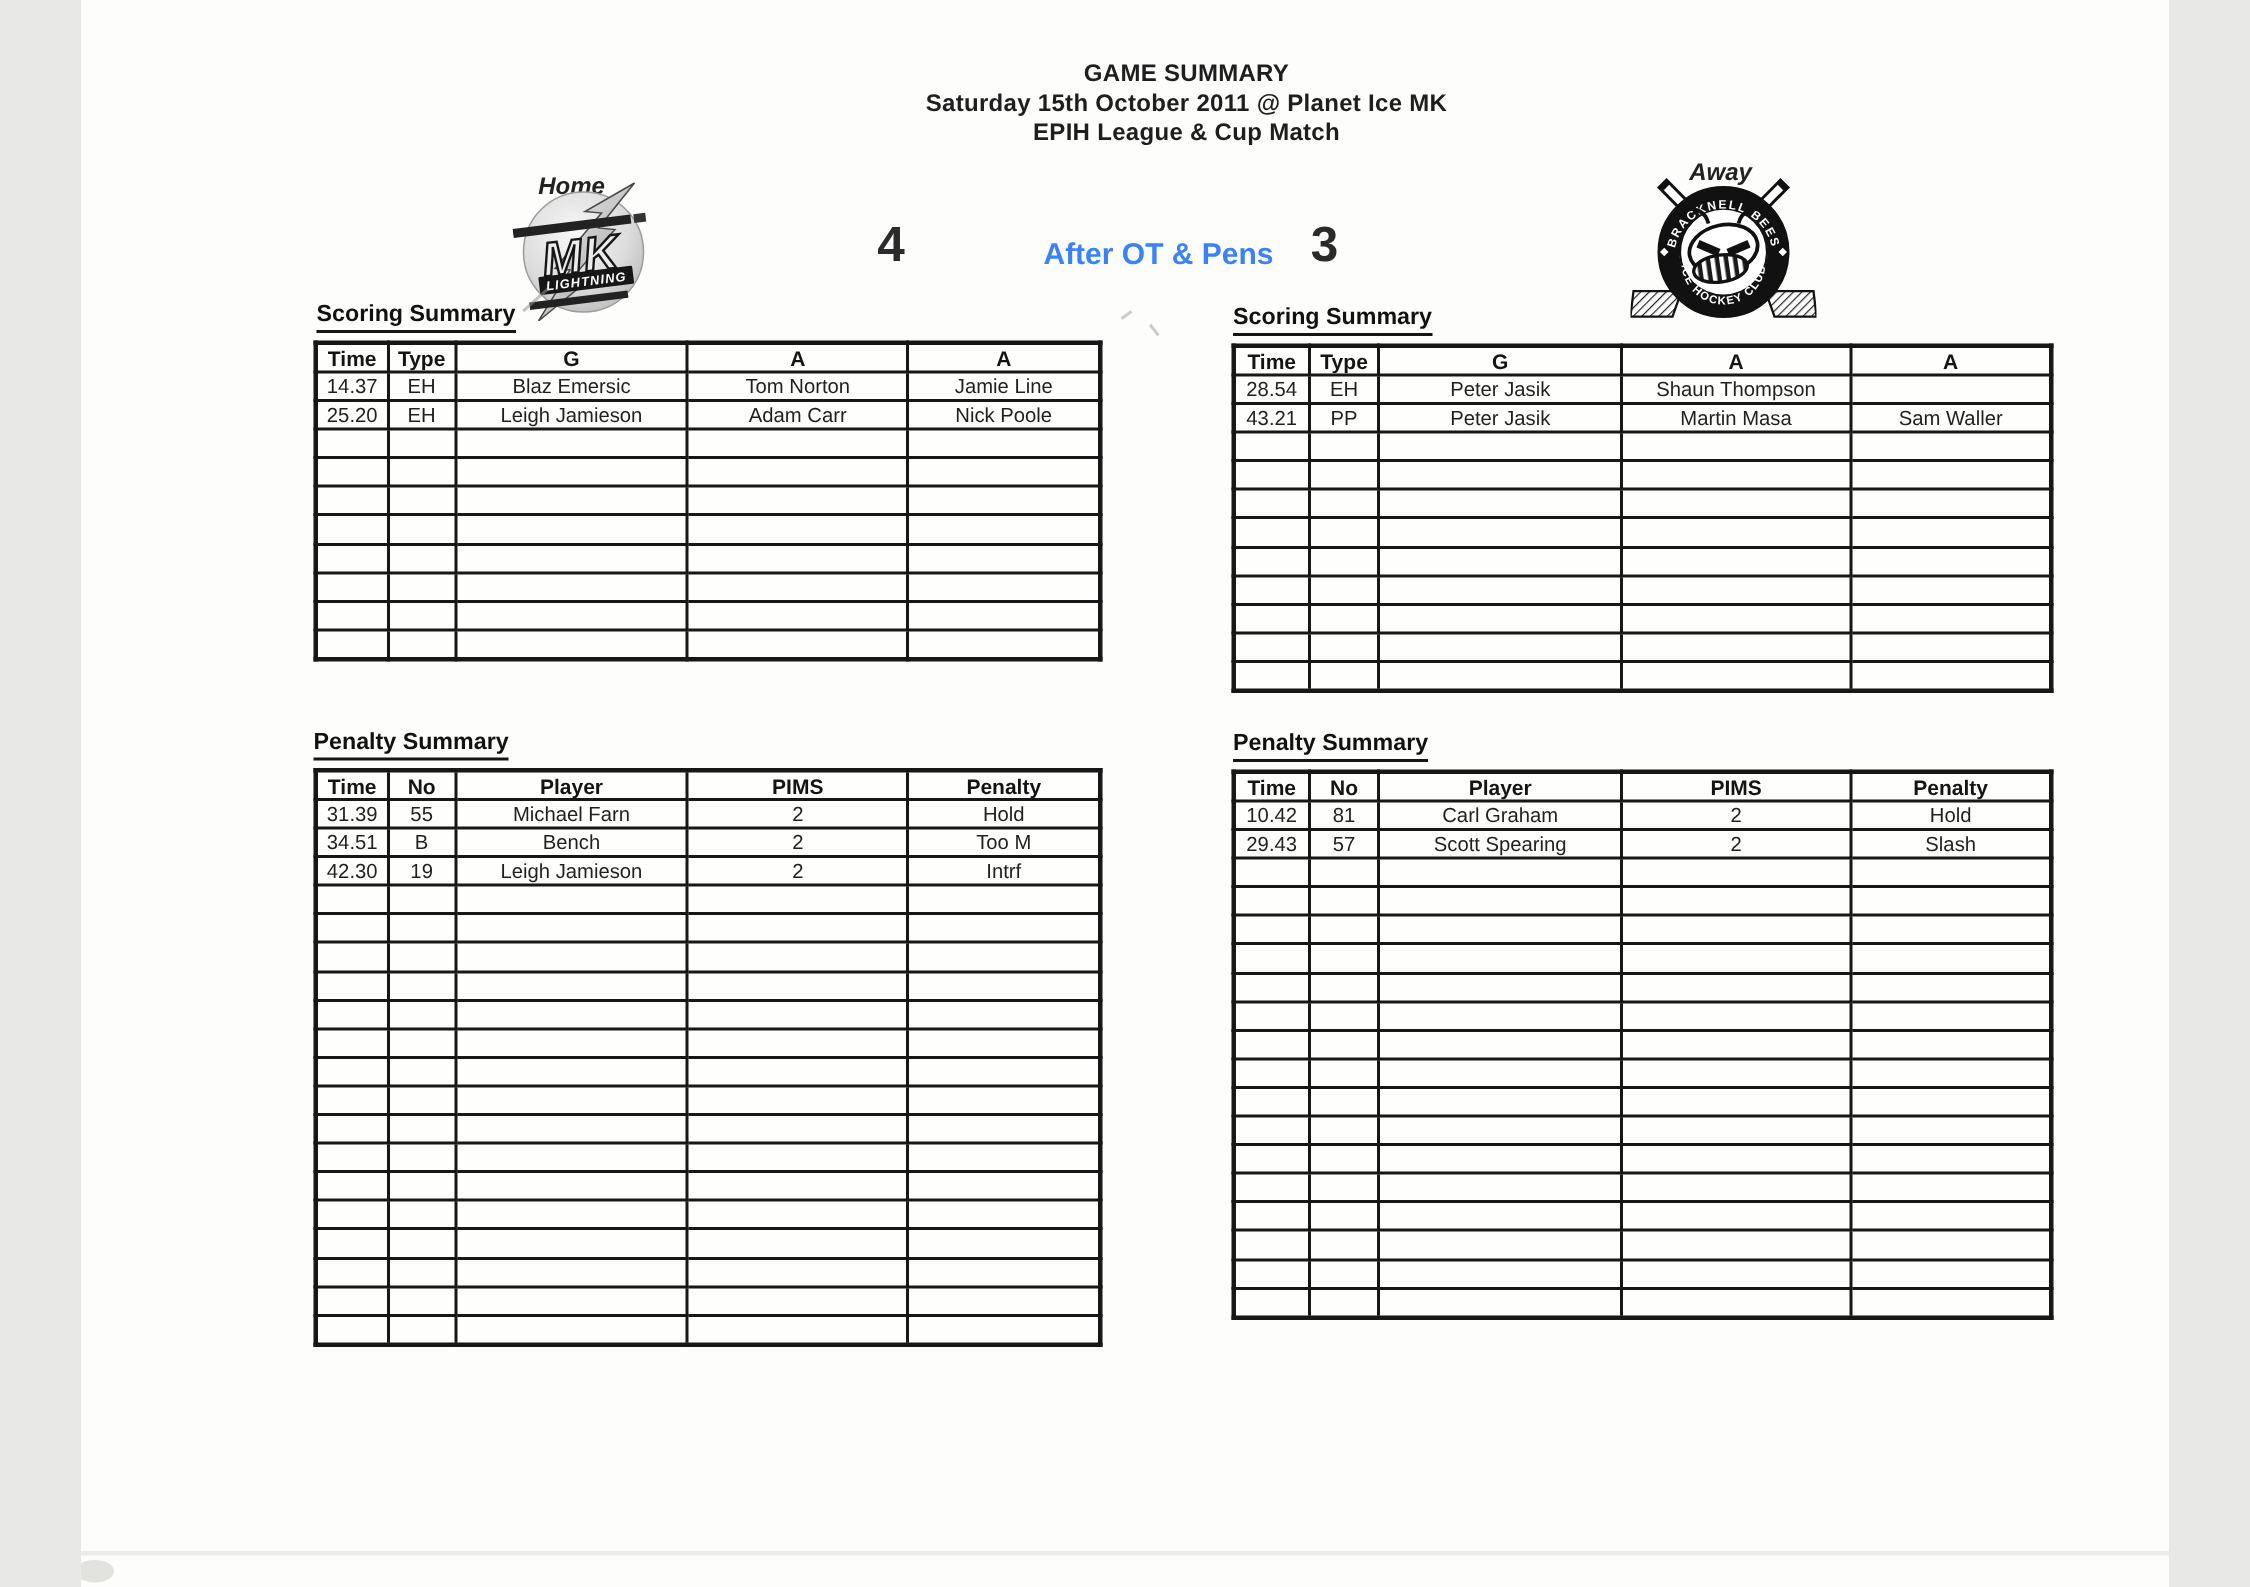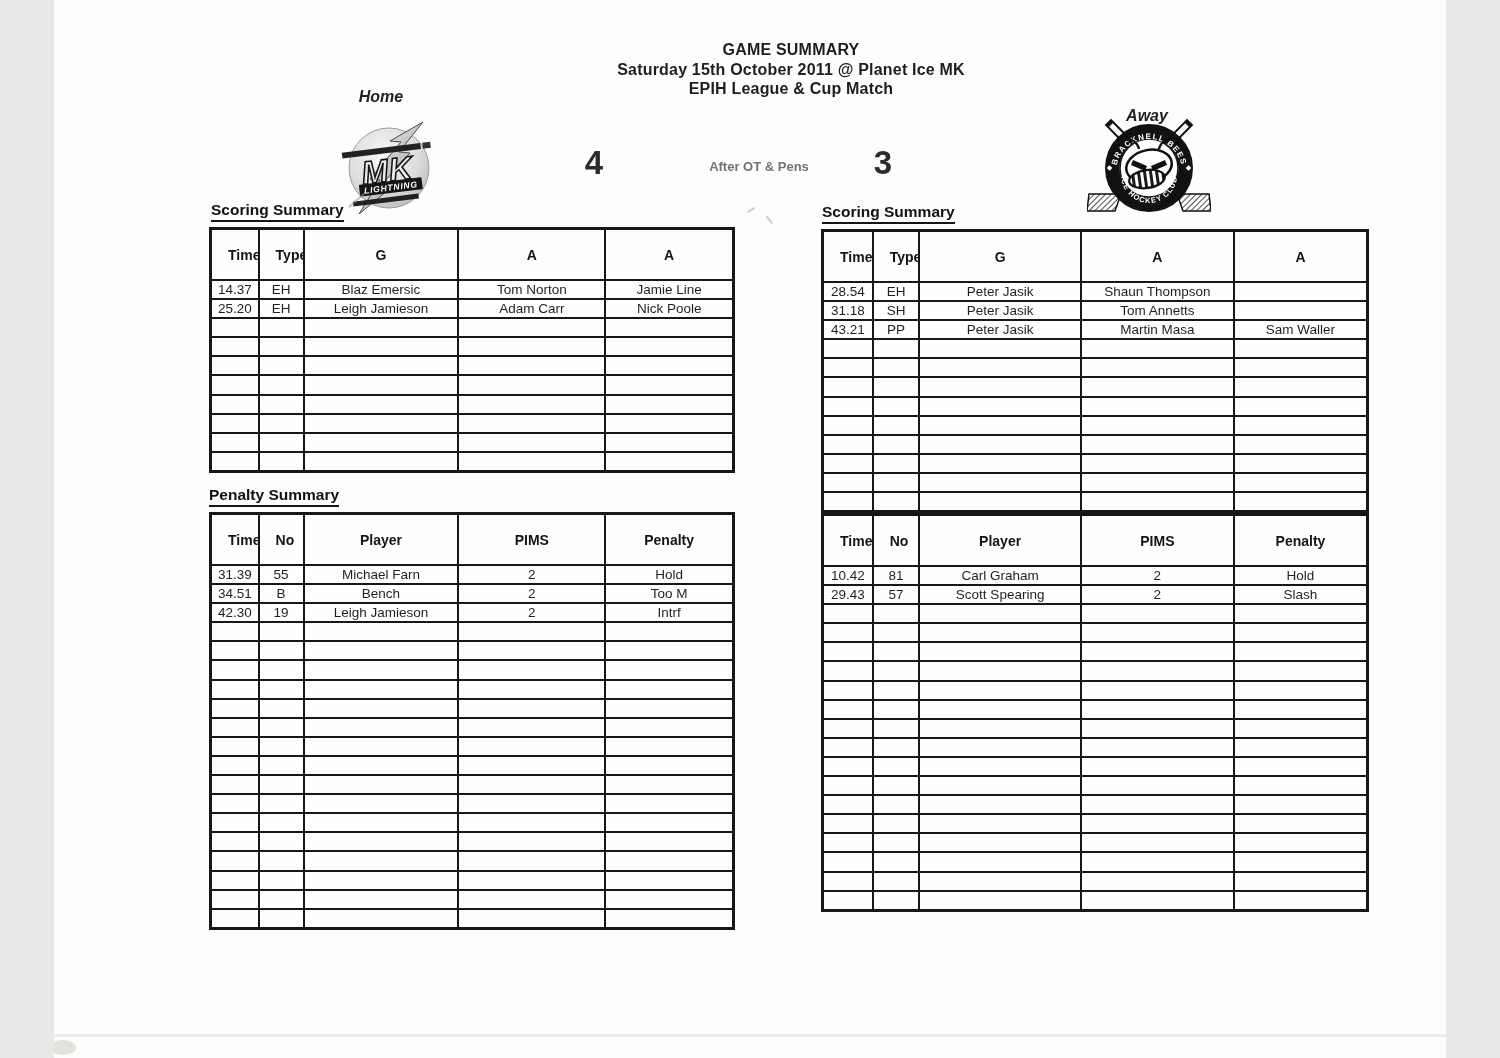--- a/index.html
+++ b/index.html
@@ -28,44 +28,44 @@
 
   .team-label {
     position: absolute;
     width: 110px;
     text-align: center;
     font-size: 16px;
     font-weight: bold;
     font-style: italic;
     color: #222;
   }
-  #home-label { left: 272px; top: 88px; text-align: center; }
+  #home-label { left: 272px; top: 116px; text-align: center; }
   #away-label { left: 1038px; top: 107px; }
 
   .logo { position: absolute; }
   #home-logo { left: 281px; top: 118px; }
   #away-logo { left: 1033px; top: 116px; }
 
   .score {
     position: absolute;
     width: 60px;
     text-align: center;
     font-size: 33px;
     font-weight: bold;
     color: #2b2b2b;
   }
   #home-score { left: 510px; top: 144px; }
   #away-score { left: 799px; top: 144px; }
   #score-status {
     position: absolute;
     left: 615px; top: 159px; width: 180px;
-    text-align: center;
-    font-size: 13px;
+    text-align: right;
+    font-size: 20px;
     font-weight: bold;
-    color: #737373;
+    color: #3b82f6;
   }
 
   
   .section-heading {
     position: absolute;
     font-size: 15.5px;
     font-weight: bold;
     color: #111;
     border-bottom: 2px solid #151515;
     padding-bottom: 1px;
@@ -79,21 +79,21 @@
   .tbl {
     position: absolute;
     border-collapse: collapse;
     table-layout: fixed;
     background: #fefefd;
   }
   .tbl, .tbl th, .tbl td { border: 2px solid #171717; }
   .tbl { border-width: 3px; }
   .tbl th {
     height: 17px;
-    padding: 16px;
+    padding: 0;
     font-size: 14px;
     font-weight: bold;
     text-align: center;
     white-space: nowrap;
     overflow: hidden;
     color: #141414;
   }
   .tbl td {
     height: 17.1px;
     padding: 0 2px;
@@ -337,27 +337,20 @@
       </thead>
     <tbody>
         <tr>
           <td>28.54</td>
           <td>EH</td>
           <td>Peter Jasik</td>
           <td>Shaun Thompson</td>
           <td></td>
         </tr>
         <tr>
-          <td>31.18</td>
-          <td>SH</td>
-          <td>Peter Jasik</td>
-          <td>Tom Annetts</td>
-          <td></td>
-        </tr>
-        <tr>
           <td>43.21</td>
           <td>PP</td>
           <td>Peter Jasik</td>
           <td>Martin Masa</td>
           <td>Sam Waller</td>
         </tr>
         <tr>
           <td></td>
           <td></td>
           <td></td>

